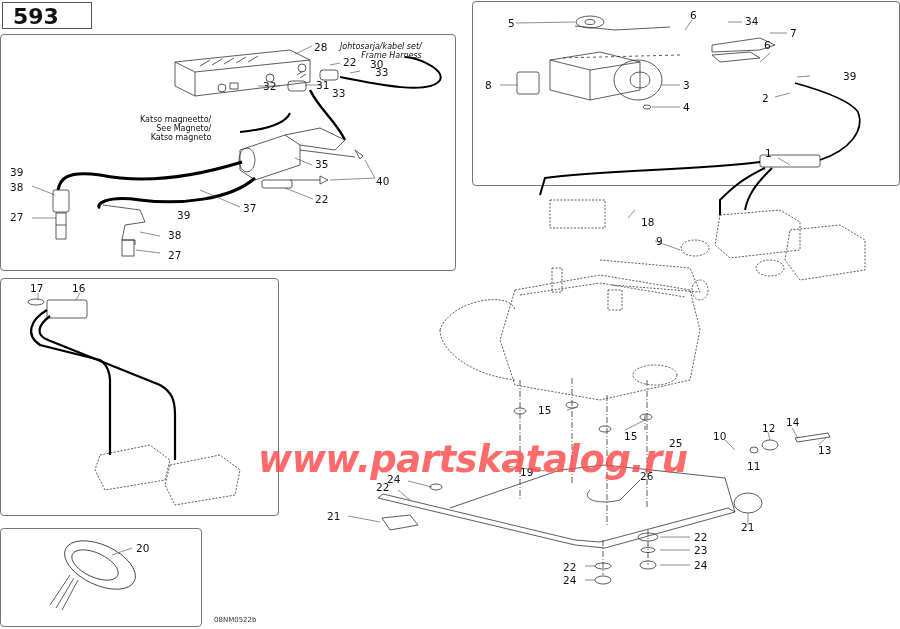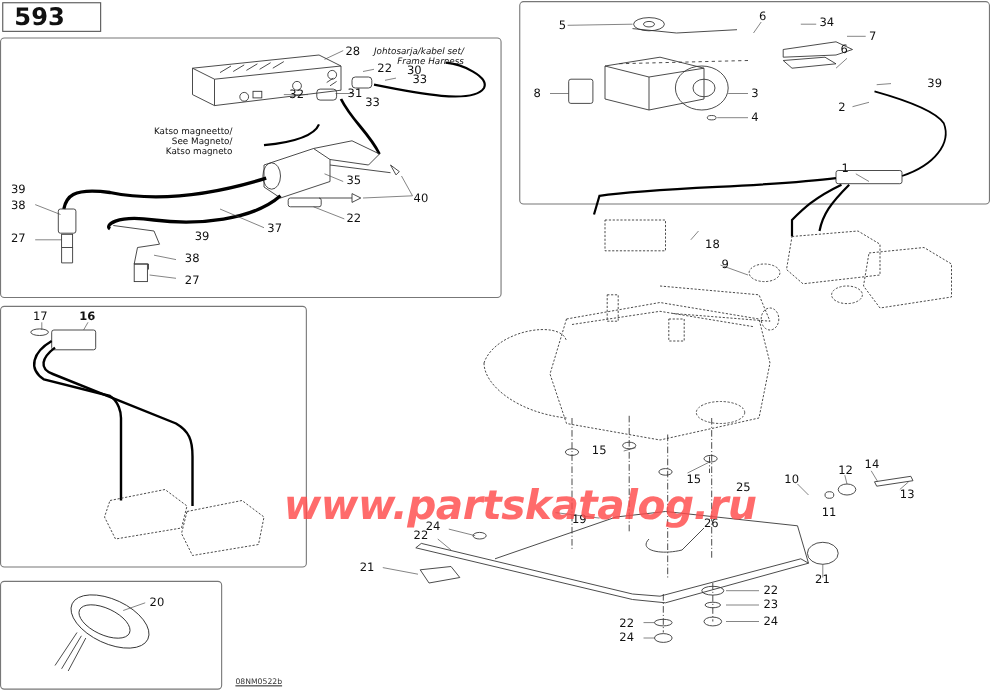--- a/index.html
+++ b/index.html
@@ -2,21 +2,21 @@
 <html><head>
 <meta charset="utf-8">
 <style>
   html, body { margin:0; padding:0; background:#ffffff; }
   body { width:900px; height:629px; position:relative; overflow:hidden; font-family:"Liberation Sans", sans-serif; }
   .page-num { position:absolute; left:2px; top:2px; width:90px; height:27px; border:1px solid #555; background:#fff; font-family:"DejaVu Sans", sans-serif; font-weight:bold; font-size:22px; line-height:27px; padding-left:10px; box-sizing:border-box; color:#111; }
   .panel { position:absolute; border:1px solid #777; border-radius:4px; background:#fff; }
   svg.art { position:absolute; left:0; top:0; }
   .lbl { position:absolute; font-family:"DejaVu Sans", sans-serif; font-size:10.5px; color:#111; line-height:1; white-space:nowrap; }
   .note { position:absolute; font-family:"DejaVu Sans", sans-serif; font-size:8px; color:#111; line-height:9px; text-align:right; white-space:nowrap; }
-  .code { position:absolute; font-family:"DejaVu Sans", sans-serif; font-size:7px; color:#333;text-decoration:underline; }
+  .code { position:absolute; font-family:"DejaVu Sans", sans-serif; font-size:7px; color:#333; }
   .watermark { position:absolute; left:258px; top:438px; font-family:"DejaVu Sans", sans-serif; font-weight:bold; font-style:italic; font-size:37px; color:#ff4b4b; opacity:0.82; letter-spacing:-0.5px; white-space:nowrap; }
 </style>
 </head>
 <body>
 
 <div class="page-num">593</div>
 
 <div class="panel" style="left:0;top:34px;width:454px;height:235px;"></div>
 
 <div class="panel" style="left:472px;top:1px;width:426px;height:183px;"></div>
@@ -235,21 +235,21 @@
 <div class="lbl" style="left:790px;top:28px;">7</div>
 <div class="lbl" style="left:764px;top:40px;">6</div>
 <div class="lbl" style="left:485px;top:80px;">8</div>
 <div class="lbl" style="left:683px;top:80px;">3</div>
 <div class="lbl" style="left:683px;top:102px;">4</div>
 <div class="lbl" style="left:843px;top:71px;">39</div>
 <div class="lbl" style="left:762px;top:93px;">2</div>
 <div class="lbl" style="left:765px;top:148px;">1</div>
 
 <div class="lbl" style="left:30px;top:283px;">17</div>
-<div class="lbl" style="left:72px;top:283px;font-weight:bold;">16</div>
+<div class="lbl" style="left:72px;top:283px;">16</div>
 
 <div class="lbl" style="left:136px;top:543px;">20</div>
 
 <div class="lbl" style="left:641px;top:217px;">18</div>
 <div class="lbl" style="left:656px;top:236px;">9</div>
 <div class="lbl" style="left:538px;top:405px;">15</div>
 <div class="lbl" style="left:624px;top:431px;">15</div>
 <div class="lbl" style="left:713px;top:431px;">10</div>
 <div class="lbl" style="left:762px;top:423px;">12</div>
 <div class="lbl" style="left:786px;top:417px;">14</div>

